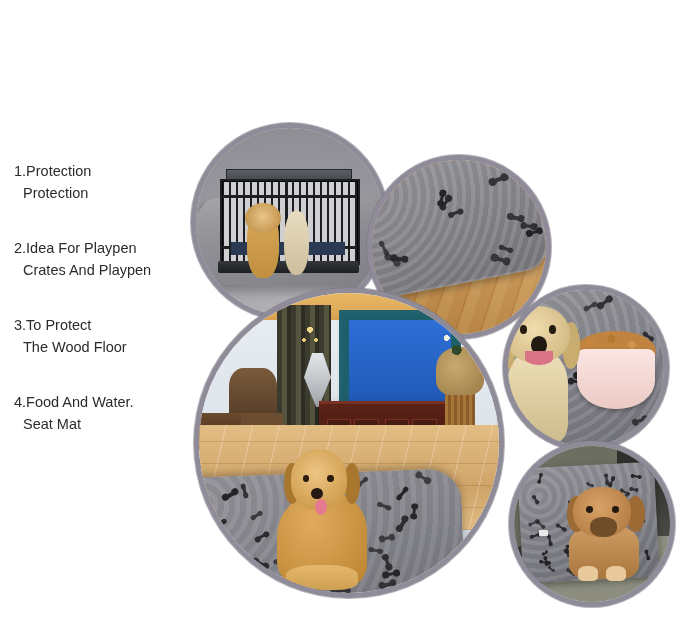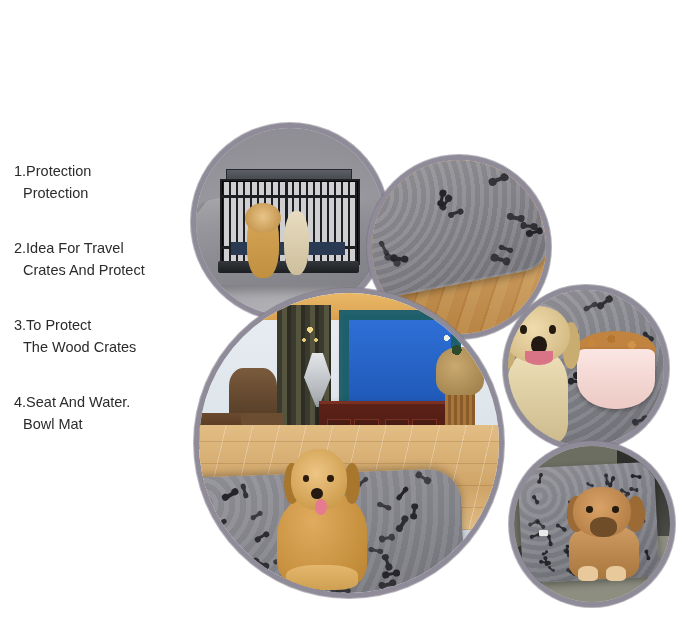--- a/index.html
+++ b/index.html
@@ -202,32 +202,32 @@
 
 
   <div id="feature-list">
 
     <div class="feature">
       <span>1.</span><span>Protection</span>
       <span class="l2">Protection</span>
     </div>
 
     <div class="feature">
-      <span>2.</span><span>Idea For Travel</span>
-      <span class="l2">Crates And Protect</span>
+      <span>2.</span><span>Idea For Playpen</span>
+      <span class="l2">Crates And Playpen</span>
     </div>
 
     <div class="feature">
       <span>3.</span><span>To Protect</span>
-      <span class="l2">The Wood Crates</span>
+      <span class="l2">The Wood Floor</span>
     </div>
 
     <div class="feature">
-      <span>4.</span><span>Seat And Water.</span>
-      <span class="l2">Bowl Mat</span>
+      <span>4.</span><span>Food And Water.</span>
+      <span class="l2">Seat Mat</span>
     </div>
 
 
   </div>
 
   <div class="circ" id="c1">
     <div class="inner">
       <div class="floor"></div>
       <div class="mat"></div>
       <div class="crate">

